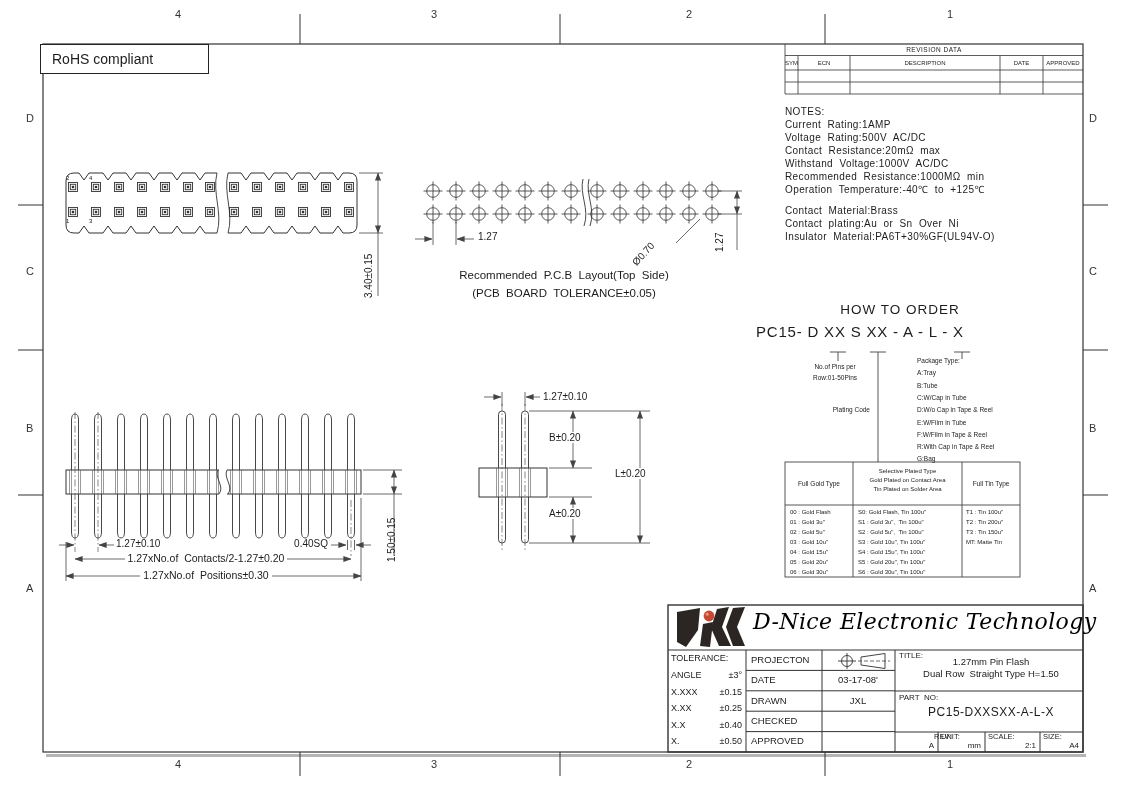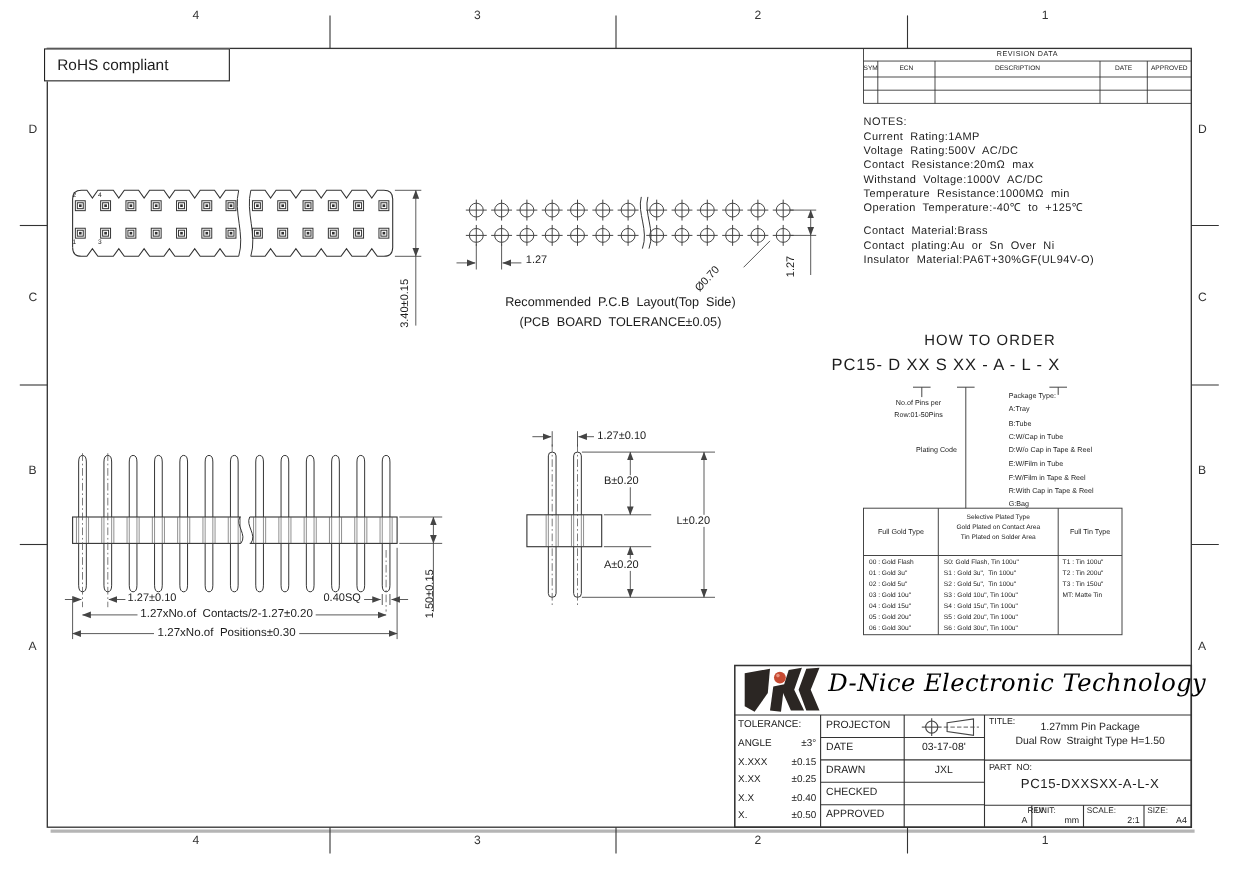--- a/index.html
+++ b/index.html
@@ -357,21 +357,21 @@
 <div class="t f6 c" style="left:798px;top:60px;width:52px;">ECN</div>
 <div class="t f6 c" style="left:850px;top:60px;width:150px;">DESCRIPTION</div>
 <div class="t f6 c" style="left:1000px;top:60px;width:43px;">DATE</div>
 <div class="t f6 c" style="left:1043px;top:60px;width:40px;">APPROVED</div>
 
 <div class="t note" style="left:785px;top:106px;">NOTES:</div>
 <div class="t note" style="left:785px;top:119px;">Current  Rating:1AMP</div>
 <div class="t note" style="left:785px;top:132px;">Voltage  Rating:500V  AC/DC</div>
 <div class="t note" style="left:785px;top:145px;">Contact  Resistance:20mΩ  max</div>
 <div class="t note" style="left:785px;top:158px;">Withstand  Voltage:1000V  AC/DC</div>
-<div class="t note" style="left:785px;top:171px;">Temperature  Resistance:1000MΩ  min</div>
+<div class="t note" style="left:785px;top:171px;">Recommended  Resistance:1000MΩ  min</div>
 <div class="t note" style="left:785px;top:184px;">Operation  Temperature:-40℃  to  +125℃</div>
 <div class="t note" style="left:785px;top:205px;">Contact  Material:Brass</div>
 <div class="t note" style="left:785px;top:218px;">Contact  plating:Au  or  Sn  Over  Ni</div>
 <div class="t note" style="left:785px;top:231px;">Insulator  Material:PA6T+30%GF(UL94V-O)</div>
 
 <div class="t f6" style="left:66px;top:175px;">2</div>
 <div class="t f6" style="left:89px;top:175px;">4</div>
 <div class="t f6" style="left:66px;top:218px;">1</div>
 <div class="t f6" style="left:89px;top:218px;">3</div>
 <div class="t f10 rot dim" style="left:363px;top:298px;">3.40±0.15</div>
@@ -448,21 +448,21 @@
 
 <div class="t f95" style="left:751px;top:655px;text-align:right;">PROJECTON</div>
 <div class="t f95" style="left:751px;top:675px;">DATE</div>
 <div class="t f95 c" style="left:823px;top:675px;width:70px;">03-17-08'</div>
 <div class="t f95" style="left:751px;top:696px;">DRAWN</div>
 <div class="t f95 c" style="left:823px;top:696px;width:70px;">JXL</div>
 <div class="t f95" style="left:751px;top:716px;">CHECKED</div>
 <div class="t f95" style="left:751px;top:736px;">APPROVED</div>
 
 <div class="t f8" style="left:899px;top:652px;">TITLE:</div>
-<div class="t f95 c" style="left:905px;top:657px;width:172px;">1.27mm Pin Package</div>
+<div class="t f95 c" style="left:905px;top:657px;width:172px;">1.27mm Pin Flash</div>
 <div class="t f95 c" style="left:905px;top:669px;width:172px;">Dual Row  Straight Type H=1.50</div>
 <div class="t f8" style="left:899px;top:694px;">PART  NO:</div>
 <div class="t f12 c" style="left:905px;top:706px;width:172px;letter-spacing:0.5px;">PC15-DXXSXX-A-L-X</div>
 
 <div class="t f75" style="left:898px;top:733px;padding-left:36px;">REV:</div>
 <div class="t f8 r" style="left:898px;top:742px;width:36px;">A</div>
 <div class="t f75" style="left:941px;top:733px;">UNIT:</div>
 <div class="t f8 r" style="left:941px;top:742px;width:40px;">mm</div>
 <div class="t f75" style="left:988px;top:733px;">SCALE:</div>
 <div class="t f8 r" style="left:988px;top:742px;width:48px;">2:1</div>

